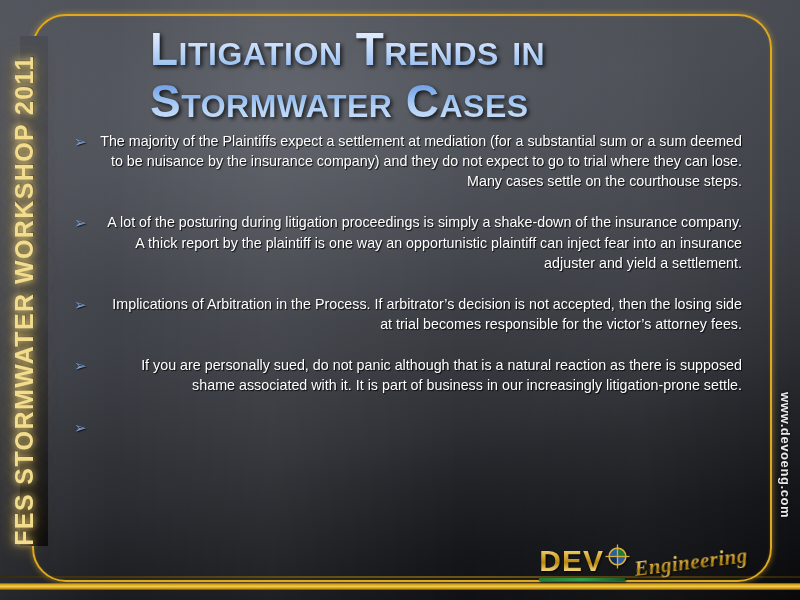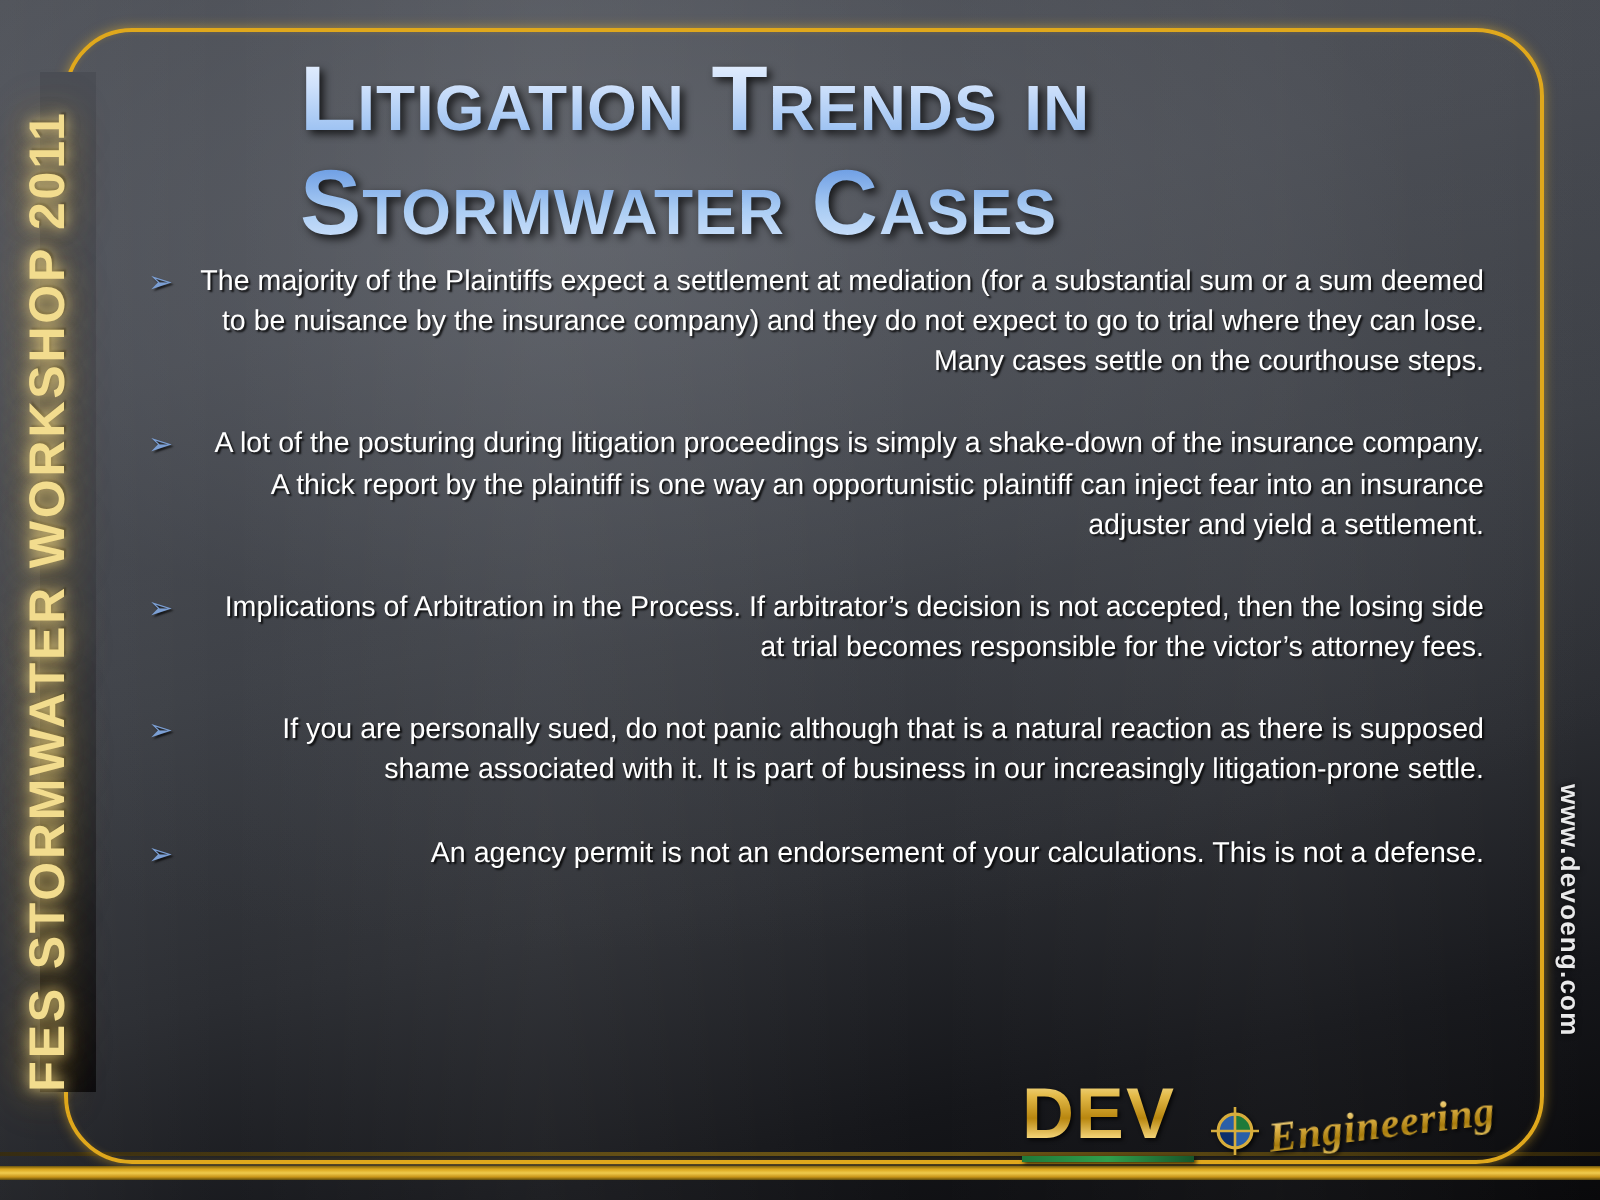--- a/index.html
+++ b/index.html
@@ -168,31 +168,30 @@
     position:absolute;
     right:52px; bottom:22px;
     z-index:6;
     display:flex;
     align-items:flex-end;
     pointer-events:none;
   }
   .logo-devo {
     position:relative;
     display:flex;
-    align-items:flex-end;
-    font-size:36px;
+    align-items:flex-start;
+    font-size:30px;
     font-weight:700;
     letter-spacing:1px;
     background:linear-gradient(180deg,#fdf2c0 0%,#e4bb4a 28%,#b8860f 55%,#f2d275 78%,#9a6f0c 100%);
     -webkit-background-clip:text;
     background-clip:text;
     color:transparent;
     -webkit-text-fill-color:transparent;
     filter:drop-shadow(1px 1px 1px rgba(0,0,0,0.8));
-    gap:16px;
   }
   .logo-underline {
     position:absolute;
     left:0; bottom:-3px;
     width:86px; height:3px;
     background:linear-gradient(90deg,#1f7a3a 0%,#2f9e4c 50%,#17552a 100%);
   }
   .globe {
     display:inline-block;
     position:relative;
@@ -248,21 +247,20 @@
       <span class="bullet-text">Implications of Arbitration in the Process. If arbitrator’s decision is not accepted, then the losing side at trial becomes responsible for the victor’s attorney fees.</span>
     </div>
 
     <div class="bullet">
       <span class="bullet-marker">➢</span>
       <span class="bullet-text">If you are personally sued, do not panic although that is a natural reaction as there is supposed shame associated with it. It is part of business in our increasingly litigation-prone settle.</span>
     </div>
 
     <div class="bullet">
       <span class="bullet-marker">➢</span>
-      <span class="bullet-text">An agency permit is not an endorsement of your calculations. This is not a defense.</span>
     </div>
 
   </div>
 
   <div class="url-strip">
     <span class="url-text">www.devoeng.com</span>
   </div>
 
   <div class="logo">
     <span class="logo-devo">

